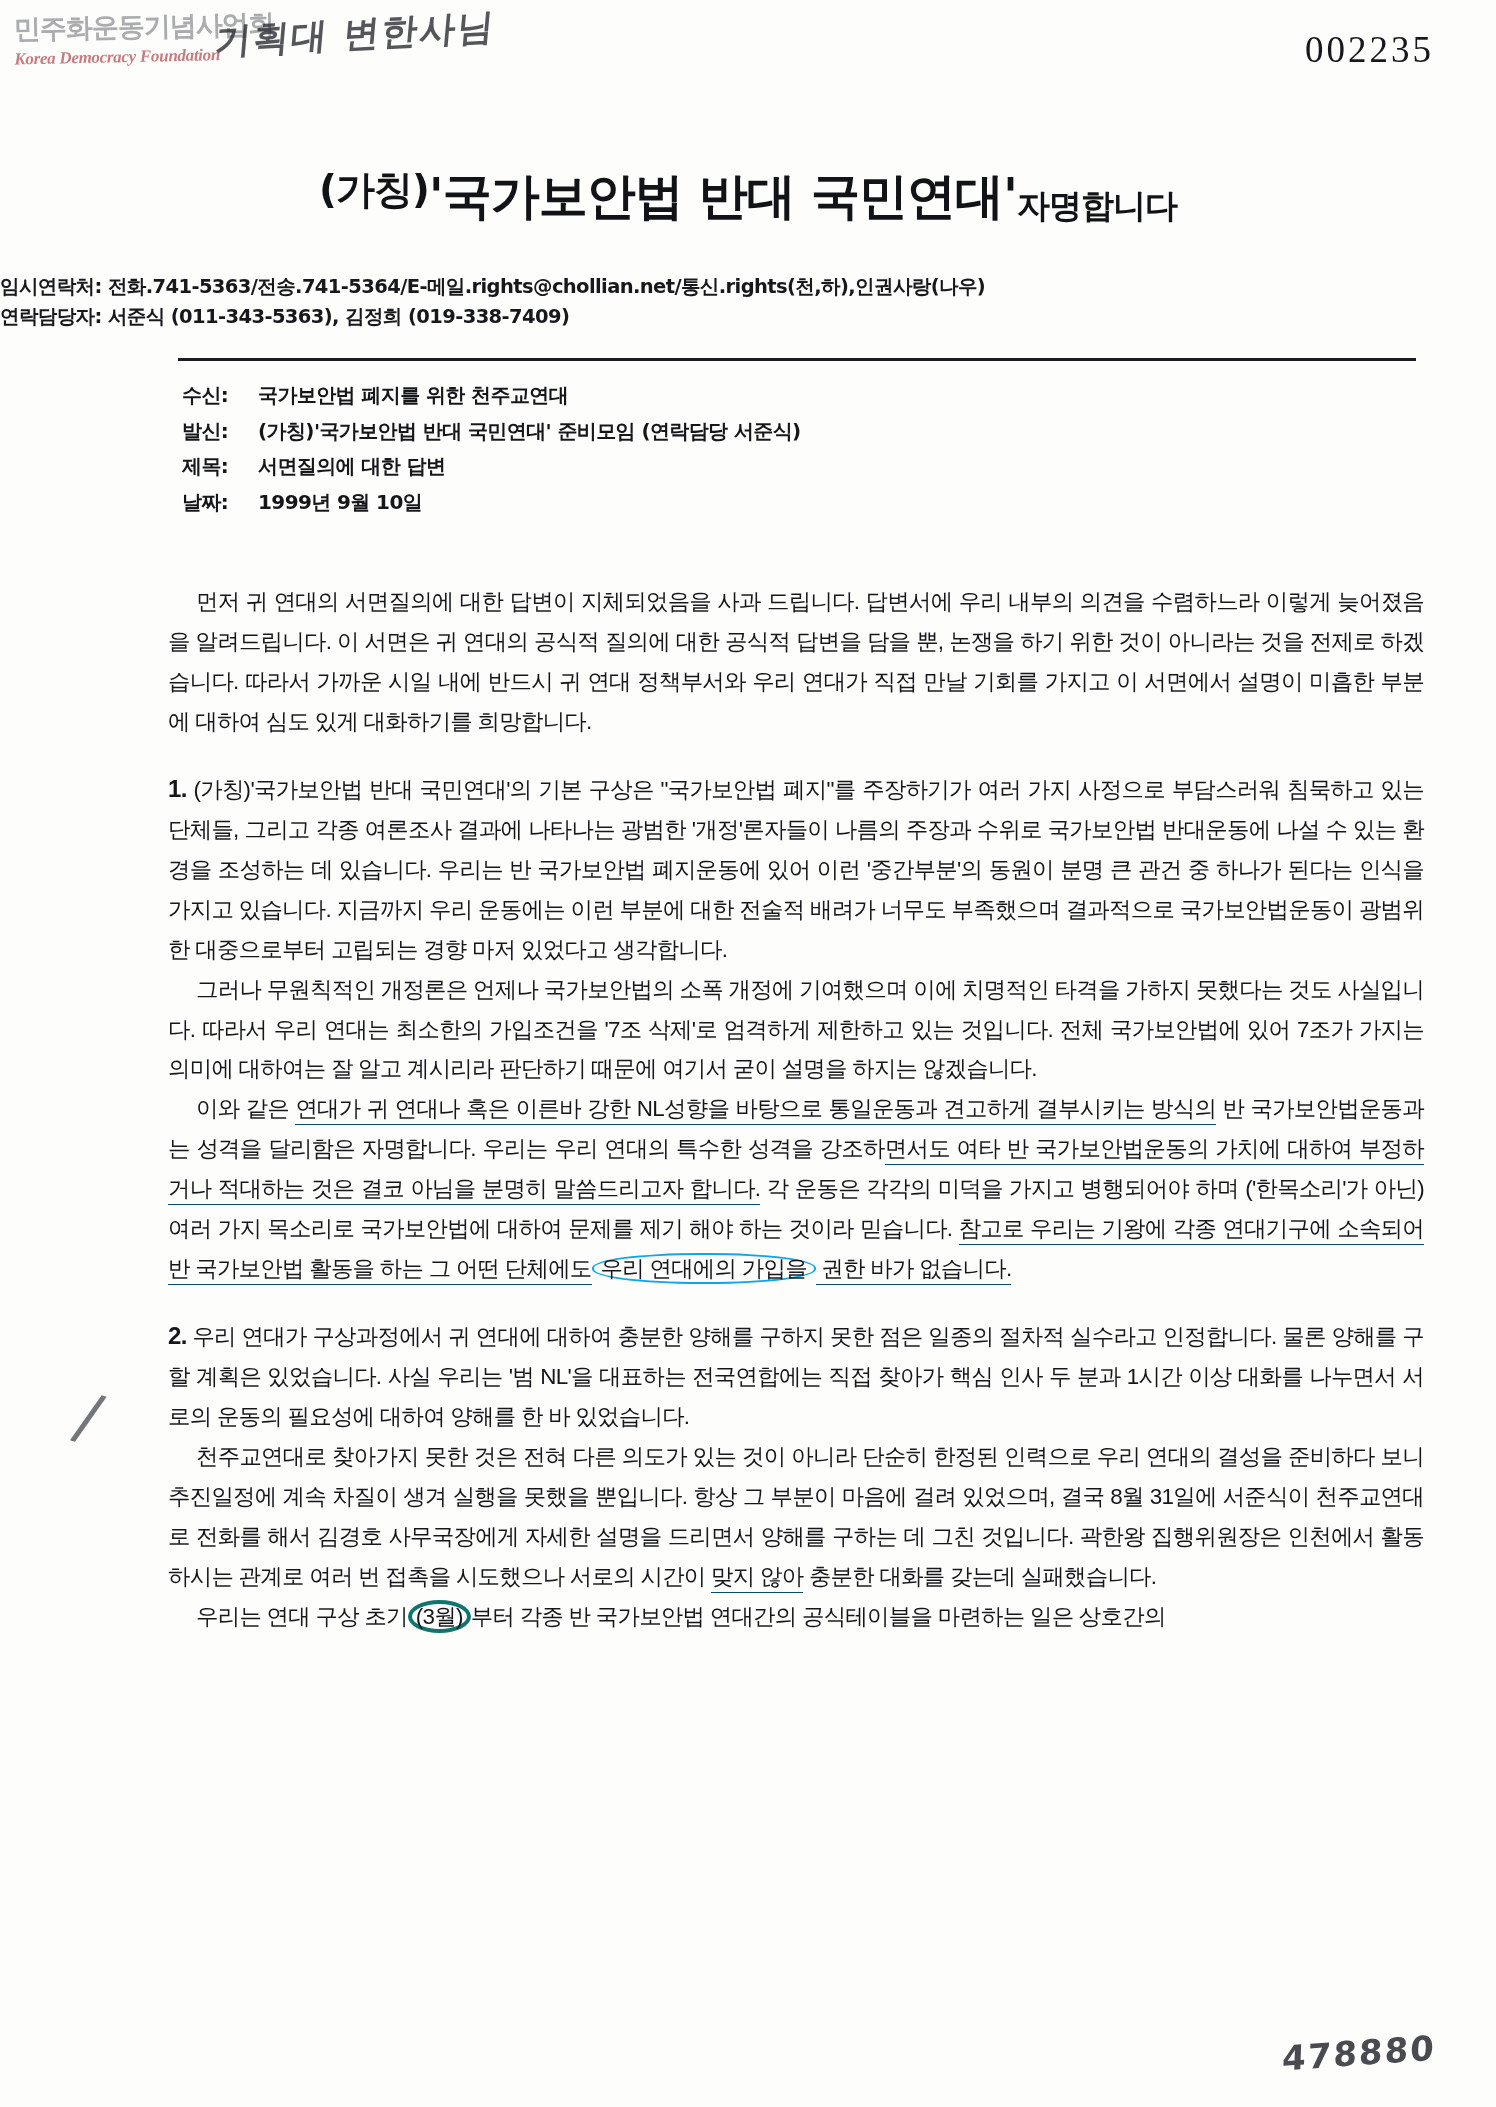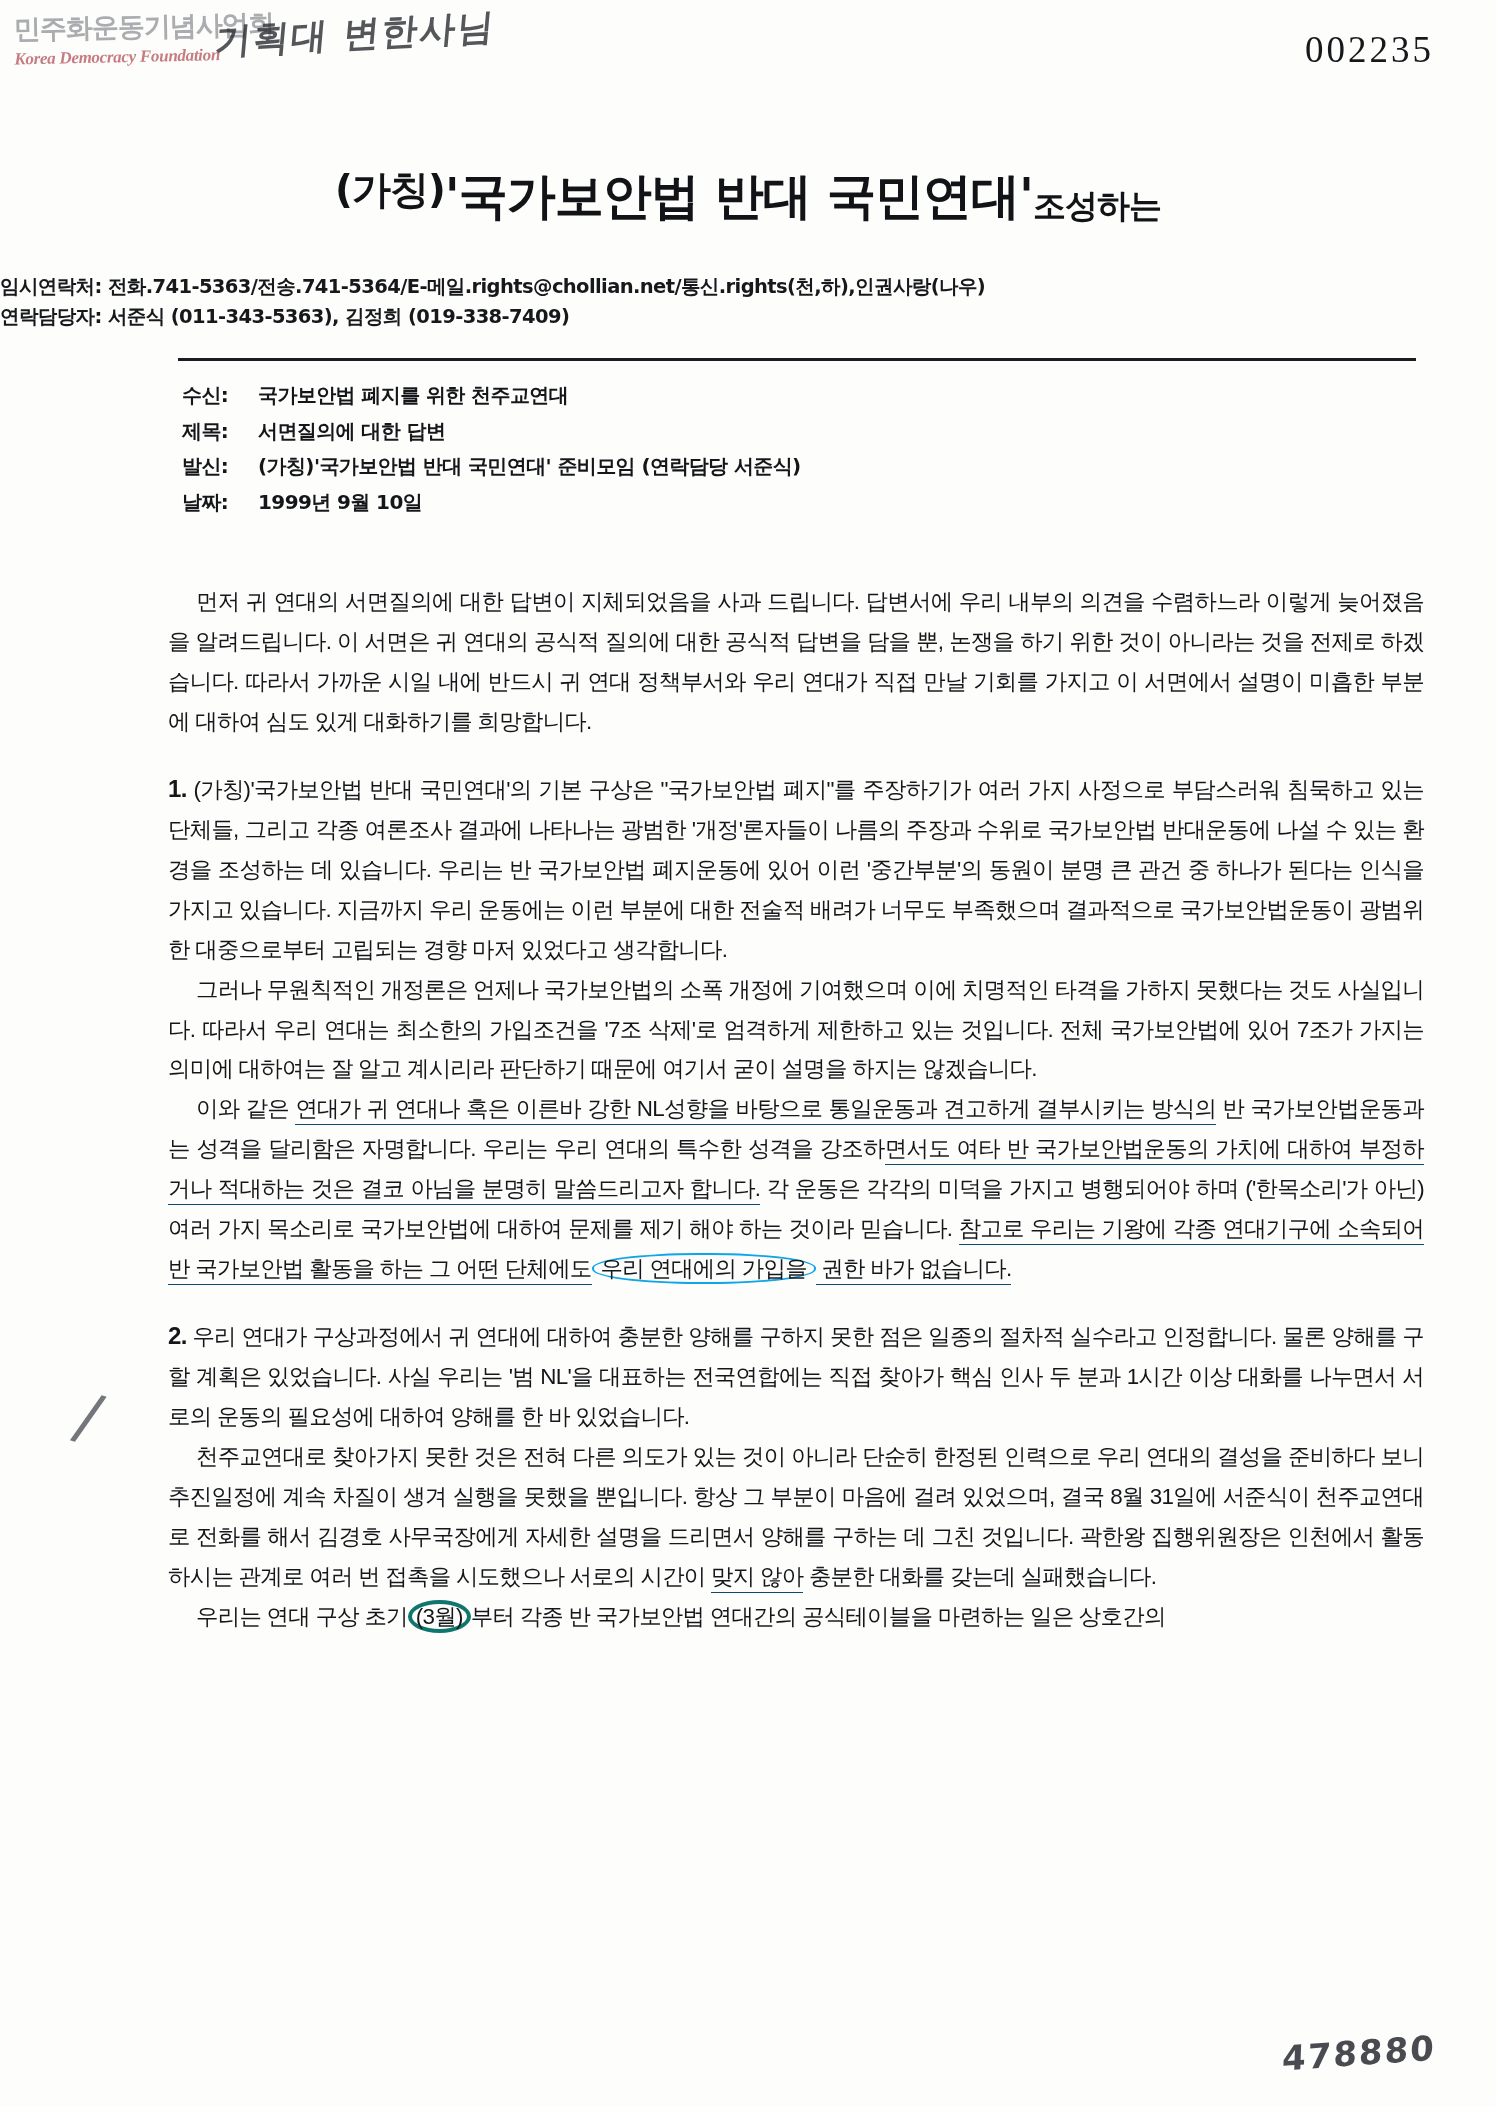--- a/index.html
+++ b/index.html
@@ -199,34 +199,34 @@
     <div class="line2">Korea Democracy Foundation</div>
   </div>
 
   <div class="handwrite hw-top">기획대  변한사님</div>
   <div class="handwrite hw-mark-left">/</div>
   <div class="handwrite hw-bottom">478880</div>
 
   <div class="docnum">002235</div>
 
   <div class="title-wrap">
-    <span class="title-main"><span class="title-pre">(가칭)</span><span>'국가보안법 반대 국민연대'</span><span class="title-post">조성하는</span></span>
+    <span class="title-main"><span class="title-pre">(가칭)</span><span>'국가보안법 반대 국민연대'</span><span class="title-post">자명합니다</span></span>
   </div>
 
   <div class="contact">
     <div>임시연락처: 전화.741-5363/전송.741-5364/E-메일.rights@chollian.net/통신.rights(천,하),인권사랑(나우)</div>
     <div>연락담당자: 서준식 (011-343-5363), 김정희 (019-338-7409)</div>
   </div>
 
   <div class="rule"></div>
 
   <div class="meta">
     <div><span class="lbl">수신:</span><span>국가보안법 폐지를 위한 천주교연대</span></div>
+    <div><span class="lbl">발신:</span><span>(가칭)'국가보안법 반대 국민연대' 준비모임 (연락담당 서준식)</span></div>
     <div><span class="lbl">제목:</span><span>서면질의에 대한 답변</span></div>
-    <div><span class="lbl">발신:</span><span>(가칭)'국가보안법 반대 국민연대' 준비모임 (연락담당 서준식)</span></div>
     <div><span class="lbl">날짜:</span><span>1999년 9월 10일</span></div>
   </div>
 
   <div class="body">
 
     <p class="para indent">먼저 귀 연대의 서면질의에 대한 답변이 지체되었음을 사과 드립니다. 답변서에 우리 내부의 의견을 수렴하느라 이렇게 늦어졌음을 알려드립니다. 이 서면은 귀 연대의 공식적 질의에 대한 공식적 답변을 담을 뿐, 논쟁을 하기 위한 것이 아니라는 것을 전제로 하겠습니다. 따라서 가까운 시일 내에 반드시 귀 연대 정책부서와 우리 연대가 직접 만날 기회를 가지고 이 서면에서 설명이 미흡한 부분에 대하여 심도 있게 대화하기를 희망합니다.</p>
 
     <div class="gap"></div>
 
     <p class="para"><span class="numlead">1.</span> <span>(가칭)'국가보안법 반대 국민연대'의 기본 구상은 "국가보안법 폐지"를 주장하기가 여러 가지 사정으로 부담스러워 침묵하고 있는 단체들, 그리고 각종 여론조사 결과에 나타나는 광범한 '개정'론자들이 나름의 주장과 수위로 국가보안법 반대운동에 나설 수 있는 환경을 조성하는 데 있습니다. 우리는 반 국가보안법 폐지운동에 있어 이런 '중간부분'의 동원이 분명 큰 관건 중 하나가 된다는 인식을 가지고 있습니다. 지금까지 우리 운동에는 이런 부분에 대한 전술적 배려가 너무도 부족했으며 결과적으로 국가보안법운동이 광범위한 대중으로부터 고립되는 경향 마저 있었다고 생각합니다.</span></p>

